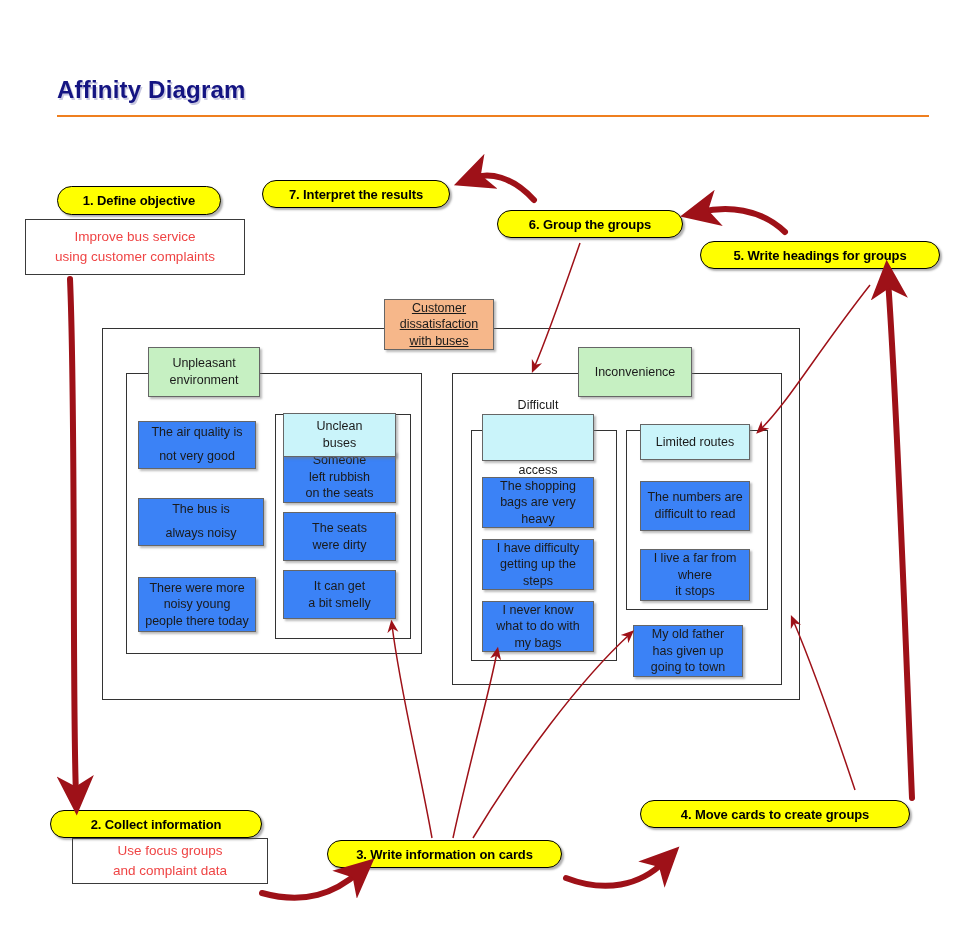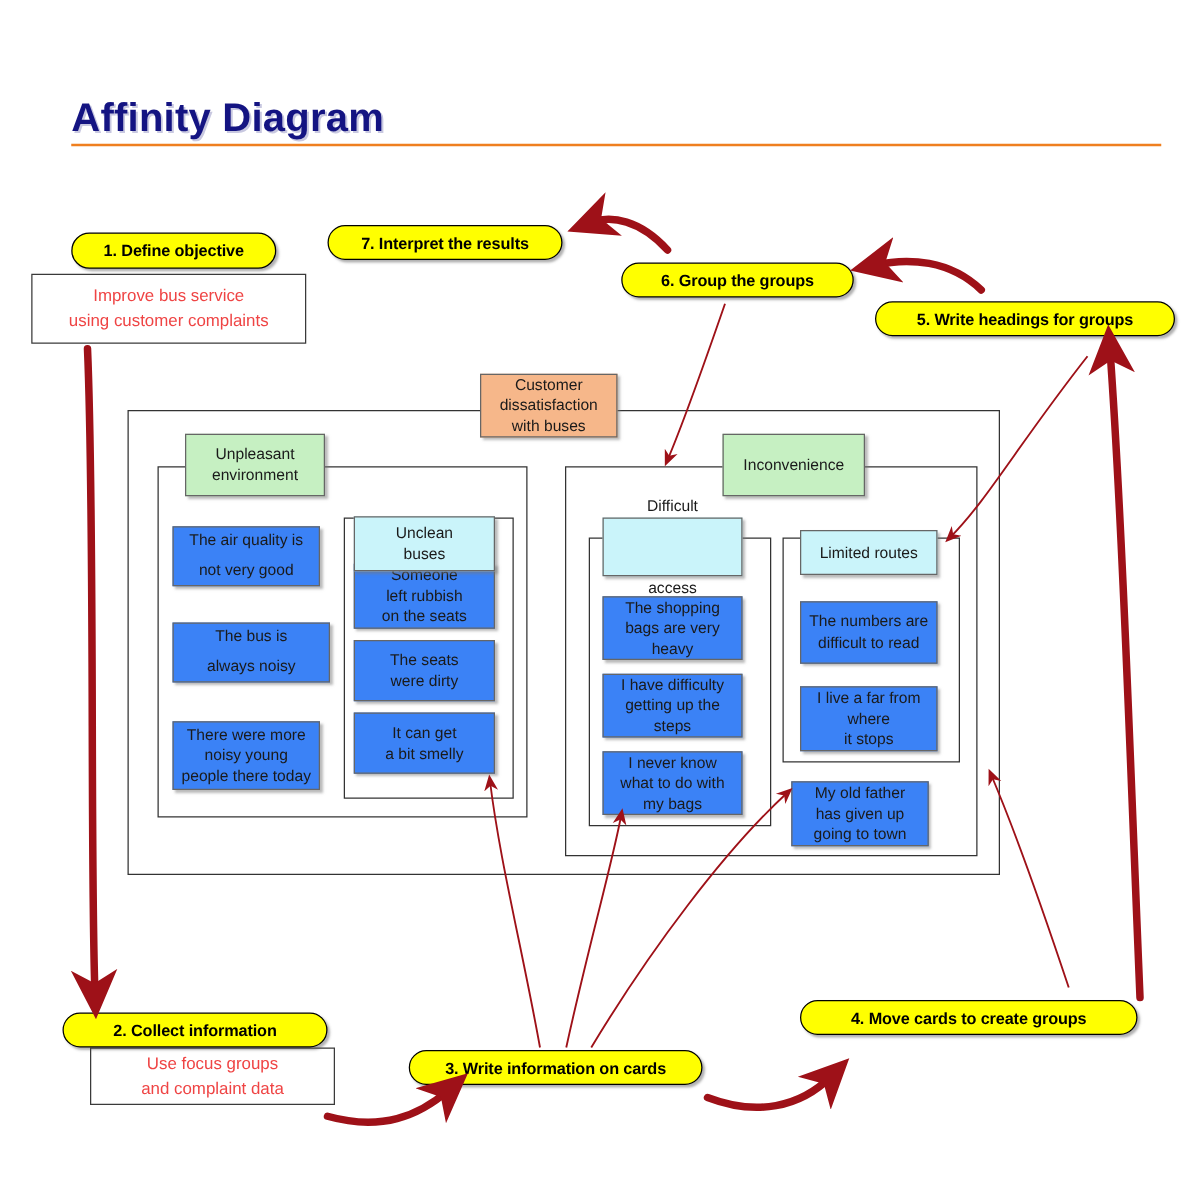--- a/index.html
+++ b/index.html
@@ -15,21 +15,21 @@
     overflow: hidden;
     font-family: "Liberation Sans", sans-serif;
     color: #1a1a1a;
   }
 
   
   #page-title {
     position: absolute;
     left: 57px;
     top: 76px;
-    font-size: 32px;
+    font-size: 24px;
     font-weight: bold;
     color: #141482;
     letter-spacing: 0.2px;
     text-shadow: 1.5px 1.5px 0 #c8c8e0;
     white-space: nowrap;
   }
   #title-rule {
     position: absolute;
     left: 57px;
     top: 115px;
@@ -93,21 +93,21 @@
     flex-direction: column;
     align-items: center;
     justify-content: center;
     text-align: center;
     font-size: 12.5px;
     line-height: 1.33;
     color: #1a1a1a;
     border: 1px solid #666666;
     box-shadow: 2px 2px 2px rgba(120,120,120,0.5);
   }
-  .card.topic   { background: #f6b78a; z-index: 20; }
+  .card.topic   { background: #f6b78a; z-index: 20; text-decoration: underline; }
   .card.heading { background: #c6f0c2; z-index: 20; }
   .card.sub     { background: #caf4fa; z-index: 20; }
   .card.note    { background: #3b82f6; z-index: 18; }
   .card .ln { display: block; }
 
   
   #arrows {
     position: absolute;
     left: 0; top: 0;
     width: 960px; height: 945px;

